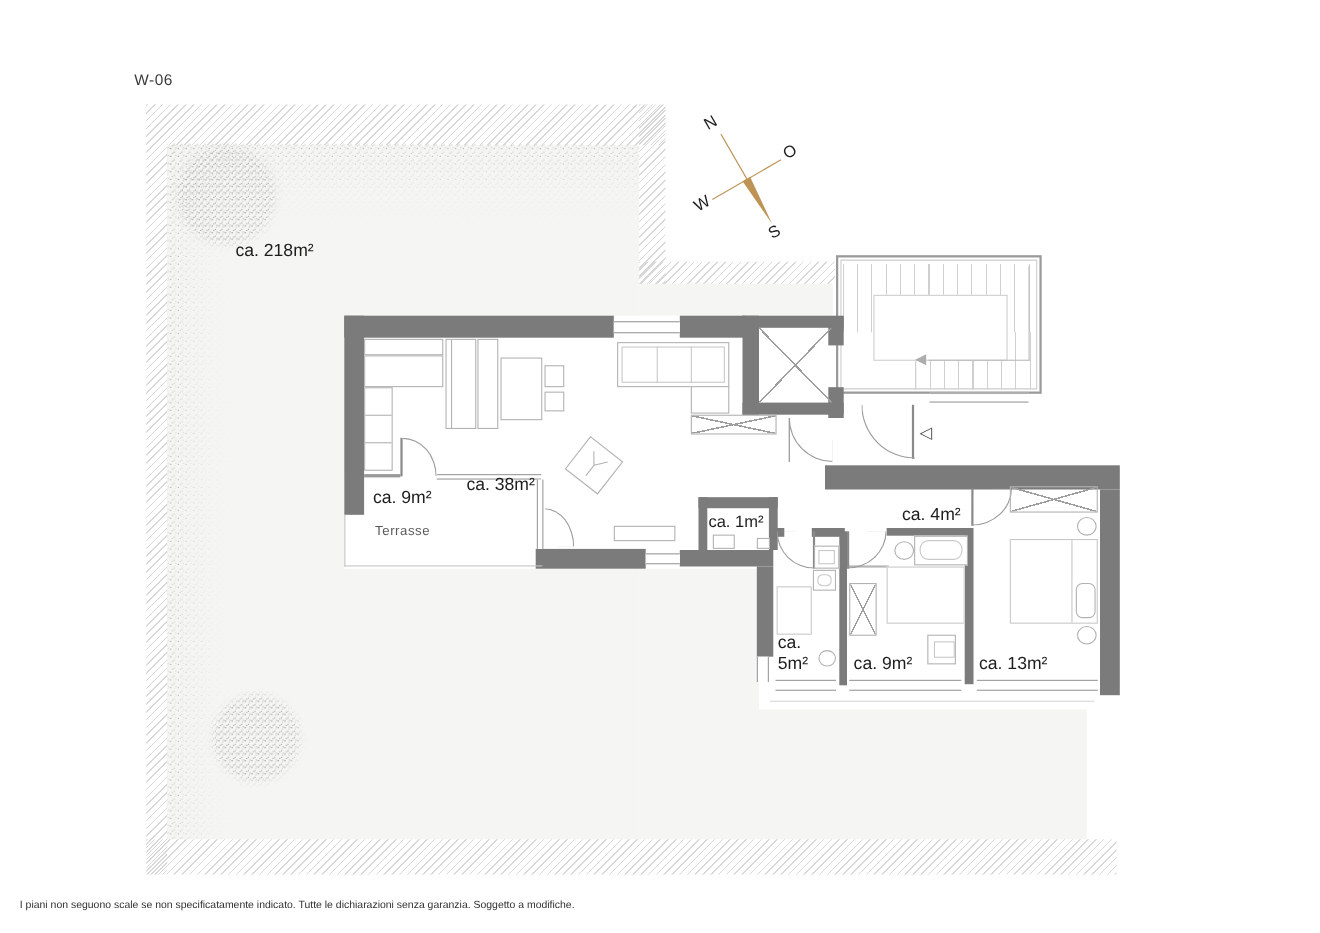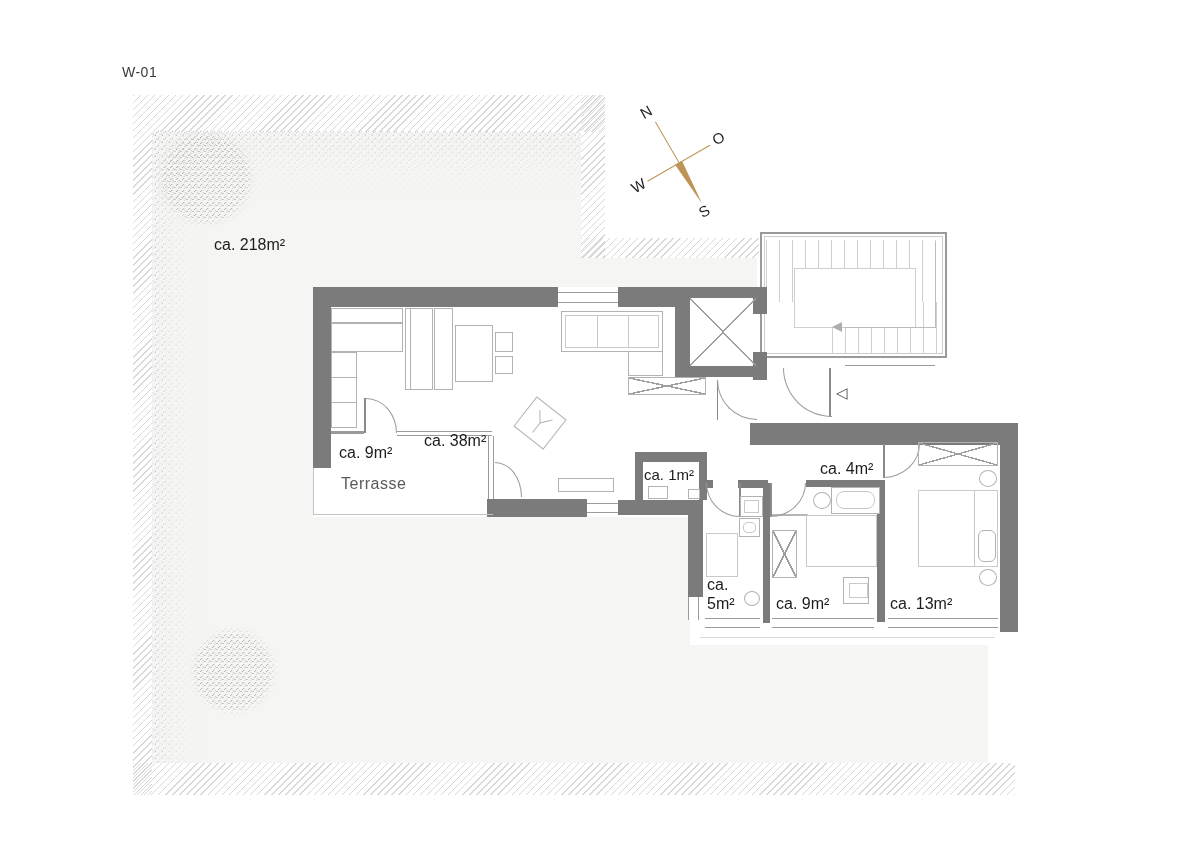--- a/index.html
+++ b/index.html
@@ -19,38 +19,38 @@
   .ln{background:#9a9a9a;}
   .fn{border:1px solid #b2b2b2;background:#fff;box-sizing:border-box;}
   .fnl{border:1px solid #c9c9c9;background:#fff;box-sizing:border-box;}
   .wn{background:#fff;border-top:1.5px solid #9a9a9a;border-bottom:1.5px solid #9a9a9a;box-sizing:border-box;}
   .wnv{background:#fff;border-left:1.5px solid #9a9a9a;border-right:1.5px solid #9a9a9a;box-sizing:border-box;}
   .xc{background:
       linear-gradient(to top right,rgba(0,0,0,0) calc(50% - .7px),#9e9e9e calc(50% - .7px),#9e9e9e calc(50% + .7px),rgba(0,0,0,0) calc(50% + .7px)),
       linear-gradient(to bottom right,rgba(0,0,0,0) calc(50% - .7px),#9e9e9e calc(50% - .7px),#9e9e9e calc(50% + .7px),rgba(0,0,0,0) calc(50% + .7px));}
   .arc{box-sizing:border-box;}
   .lbl{font-size:16px;color:#1d1d1d;white-space:nowrap;}
-  .lbl2{font-size:16px;color:#5a5a5a;white-space:nowrap;letter-spacing:.5px;}
+  .lbl2{font-size:12px;color:#5a5a5a;white-space:nowrap;letter-spacing:.5px;}
   .tread{background:repeating-linear-gradient(90deg,#cfcfcf 0 1px,rgba(0,0,0,0) 1px 13px);}
   #stairs{border:2px solid #9a9a9a;box-shadow:inset 0 0 0 2px #fff,inset 0 0 0 3px #cccccc;box-sizing:border-box;background:#fff;}
   .tri-l{width:0;height:0;border-top:5px solid rgba(0,0,0,0);border-bottom:5px solid rgba(0,0,0,0);border-right:10px solid #adadad;}
   .glyph{color:#4a4a4a;font-size:15px;}
   
   #compass{left:618px;top:98px;width:120px;height:128px;}
   #compass-rot{position:absolute;left:0;top:0;right:0;bottom:0;transform:rotate(-30deg);}
   .cletter{position:absolute;font-size:15px;font-weight:500;color:#1f1f1f;}
   
   .foot{left:18px;font-size:9.5px;color:#303030;}
 </style>
 </head>
 <body>
 
 <div id="page">
 
-  <div class="abs" id="unit">W-01</div>
+  <div class="abs" id="unit">W-06</div>
 
   <div class="abs gfill" style="left:152px;top:132px;width:429px;height:631px"></div>
   <div class="abs gfill" style="left:581px;top:258px;width:176px;height:29px"></div>
   <div class="abs gfill" style="left:581px;top:517px;width:407px;height:246px"></div>
 
   <svg class="abs" width="1200" height="848" style="left:0;top:0">
     <defs>
       <pattern id="stip" width="7" height="7" patternUnits="userSpaceOnUse">
         <circle cx="1.2" cy="2.1" r=".55" fill="#9a9a9a"></circle>
           <circle cx="4.4" cy="5.3" r=".5" fill="#a3a3a3"></circle>
@@ -99,21 +99,21 @@
         <circle cx="233" cy="671" r="48" fill="url(#stip2)" mask="url(#mT2)"></circle>
       </g>
   </svg>
 
   <div class="abs hx" style="left:133px;top:95px;width:472px;height:37px"></div>
   <div class="abs hx" style="left:133px;top:95px;width:19px;height:700px"></div>
   <div class="abs hx" style="left:133px;top:763px;width:882px;height:32px"></div>
   <div class="abs hx" style="left:581px;top:95px;width:24px;height:163px"></div>
   <div class="abs hx" style="left:581px;top:238px;width:178px;height:20px"></div>
 
-  <div class="abs lbl" style="left:214px;top:236px">ca. 218m²</div>
+  <div class="abs lbl" style="left:214px;top:220px">ca. 218m²</div>
 
   <div class="abs" id="compass">
     <div id="compass-rot">
       <div class="abs" style="left:24px;top:64.5px;width:72px;height:1px;background:#bd9455"></div>
       <div class="abs" style="left:59.5px;top:18px;width:1px;height:47px;background:#bd9455"></div>
       <div class="abs" style="left:56px;top:65px;width:0;height:0;border-left:4px solid rgba(0,0,0,0);border-right:4px solid rgba(0,0,0,0);border-top:47px solid #bd9455"></div>
       <div class="cletter" style="left:52px;top:-4px">N</div>
       <div class="cletter" style="left:101px;top:55px">O</div>
       <div class="cletter" style="left:53px;top:111px">S</div>
       <div class="cletter" style="left:7px;top:56px">W</div>
@@ -247,13 +247,14 @@
   <div class="abs lbl" style="left:424px;top:432px">ca. 38m²</div>
   <div class="abs lbl" style="left:339px;top:444px">ca. 9m²</div>
   <div class="abs lbl2" style="left:341px;top:475px">Terrasse</div>
   <div class="abs lbl" style="left:644px;top:466px;font-size:15px">ca. 1m²</div>
   <div class="abs lbl" style="left:820px;top:460px">ca. 4m²</div>
   <div class="abs lbl" style="left:707px;top:576px">ca.</div>
   <div class="abs lbl" style="left:707px;top:595px">5m²</div>
   <div class="abs lbl" style="left:776px;top:595px">ca. 9m²</div>
   <div class="abs lbl" style="left:890px;top:595px">ca. 13m²</div>
 
+  <div class="abs foot" style="top:817px">I piani non seguono scale se non specificatamente indicato. Tutte le dichiarazioni senza garanzia. Soggetto a modifiche.</div>
 </div>
 
 </body></html>

